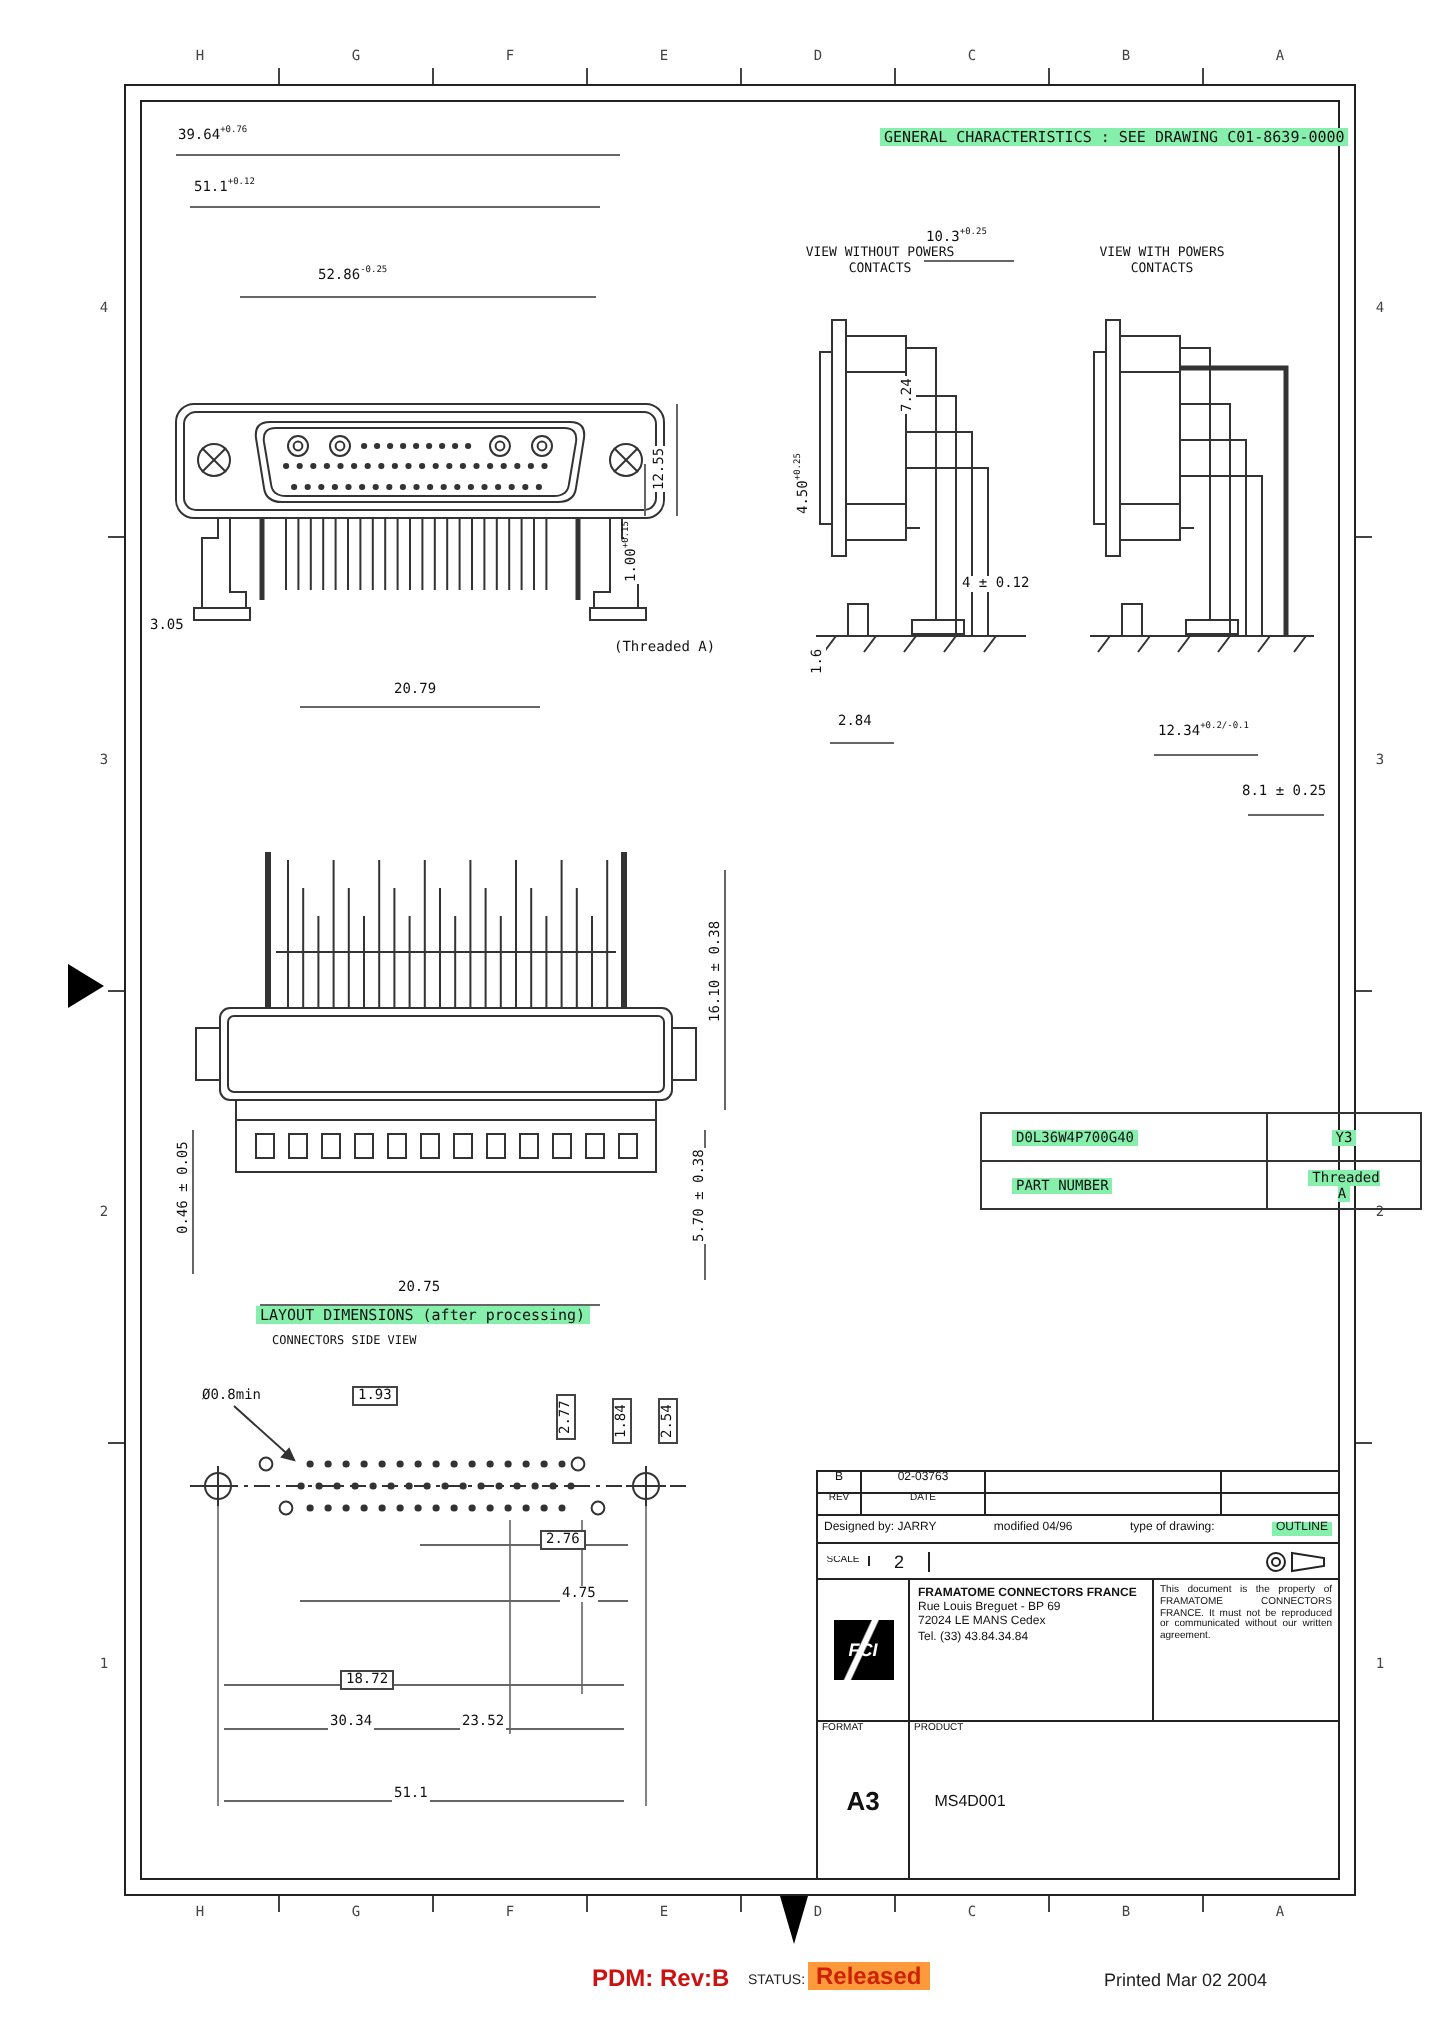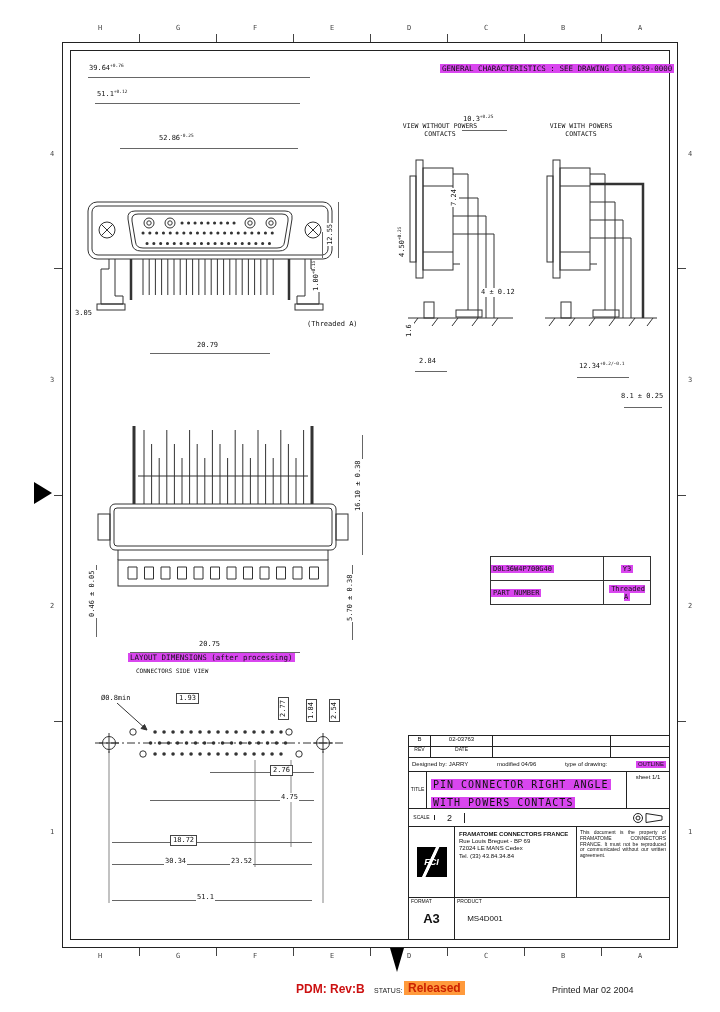--- a/index.html
+++ b/index.html
@@ -10,27 +10,27 @@
   .tick-h{position:absolute;width:8px;height:1px;background:#444;}
   .zone{position:absolute;font:7px "DejaVu Sans Mono",monospace;color:#444;width:12px;text-align:center;}
   .view{position:absolute;}
   .dl{position:absolute;height:1px;background:#666;}
   .dlv{position:absolute;width:1px;background:#666;}
   .dim{position:absolute;font:7px "DejaVu Sans Mono",monospace;color:#111;white-space:nowrap;
        background:#fff;line-height:1.1;padding:0 1px;}
   .dim sup{font-size:4.5px;}
   .dim.v{transform:rotate(-90deg);transform-origin:0 0;}
   .dim.box{border:1px solid #444;padding:0 2px;}
-  .hl{background:#d946ef;padding:0 2px;}
+  .hl{background:#86efac;padding:0 2px;}
   .note-top{position:absolute;font:7.5px "DejaVu Sans Mono",monospace;white-space:nowrap;}
   .vtitle{position:absolute;font:6.5px "DejaVu Sans Mono",monospace;text-align:center;line-height:1.3;}
   .sec-head{position:absolute;font:7.5px "DejaVu Sans Mono",monospace;white-space:nowrap;}
   .sec-sub{position:absolute;font:6px "DejaVu Sans Mono",monospace;white-space:nowrap;}
   table.parts{position:absolute;left:490px;top:556px;border-collapse:collapse;}
-  table.parts td{border:1px solid #333;font:7px "DejaVu Sans Mono",monospace;height:23px;padding:0 0;}
+  table.parts td{border:1px solid #333;font:7px "DejaVu Sans Mono",monospace;height:23px;padding:0 15px;}
   table.parts td.c1{width:112px;}
   table.parts td.c2{width:46px;text-align:center;}
   .tb{position:absolute;left:408px;top:735px;width:262px;height:205px;border:1.5px solid #222;
       box-sizing:border-box;display:flex;flex-direction:column;background:#fff;}
   .tb .row{display:flex;border-bottom:1px solid #222;box-sizing:border-box;align-items:stretch;}
   .tb .cell{border-right:1px solid #222;box-sizing:border-box;overflow:hidden;}
   .tb .cell:last-child{border-right:none;}
   .t6{font-size:6px;line-height:1.2;}
   .t5{font-size:5px;line-height:1.15;}
   .ttl-line{font:10px "DejaVu Sans Mono",monospace;letter-spacing:1px;display:inline-block;margin:1px 0;}
@@ -326,28 +326,20 @@
       <div class="cell t5" style="width:62px;text-align:center">DATE</div>
       <div class="cell t5" style="flex:1"></div>
       <div class="cell t5" style="width:58px"></div>
     </div>
     <div class="row t6" style="height:14px;align-items:center;padding:0 3px;justify-content:space-between">
       <span>Designed by: JARRY</span>
       <span>modified 04/96</span>
       <span>type of drawing:</span>
       <span class="hl">OUTLINE</span>
     </div>
-    <div class="row" style="height:37px">
-      <div class="cell t5" style="width:18px;display:flex;align-items:center;justify-content:center">TITLE</div>
-      <div class="cell" style="flex:1;padding:2px 4px">
-        <span class="ttl-line hl">PIN CONNECTOR RIGHT ANGLE</span><br>
-        <span class="ttl-line hl">WITH POWERS CONTACTS</span>
-      </div>
-      <div class="cell t6" style="width:42px;text-align:center;padding-top:2px">sheet 1/1</div>
-    </div>
     <div class="row" style="height:18px;align-items:center">
       <div class="cell t5" style="width:26px;text-align:center">SCALE</div>
       <div class="cell" style="width:30px;text-align:center;font-size:9px">2</div>
       <div class="cell" style="flex:1"></div>
       <div class="cell" style="width:42px;display:flex;align-items:center;justify-content:center">
         <svg width="34" height="14" viewBox="0 0 34 14">
             <g stroke="#222" fill="none" stroke-width="1">
               <circle cx="7" cy="7" r="4.5"></circle>
               <circle cx="7" cy="7" r="2"></circle>
               <path d="M15 2.5 L31 5 V9 L15 11.5 Z"></path>

